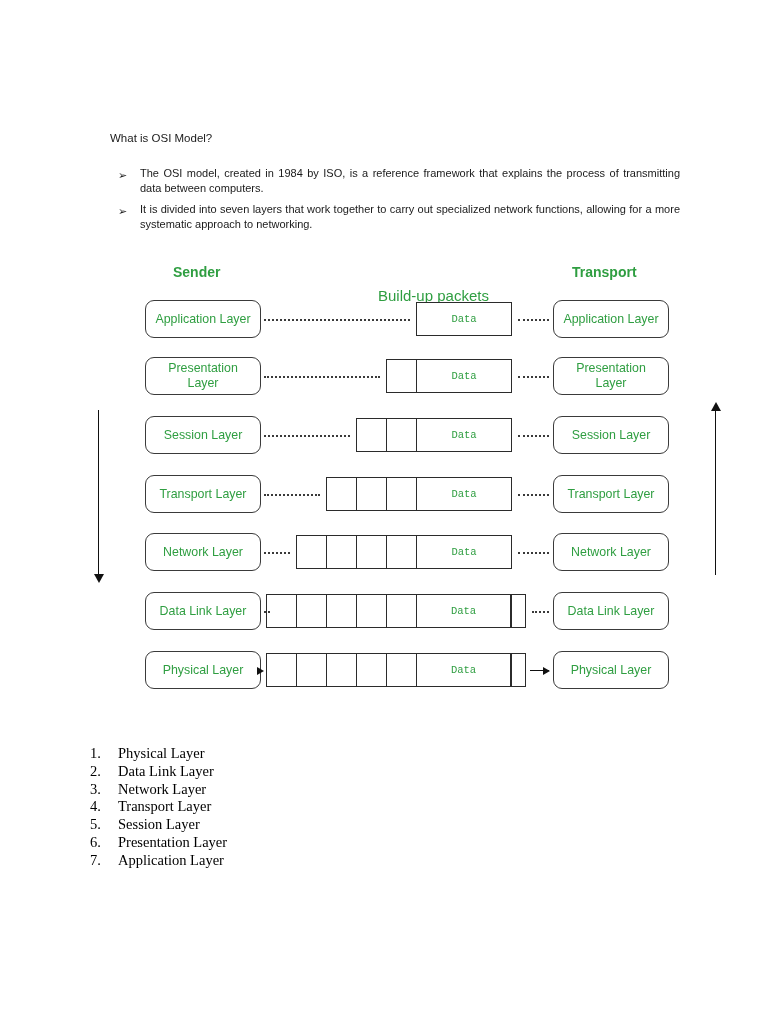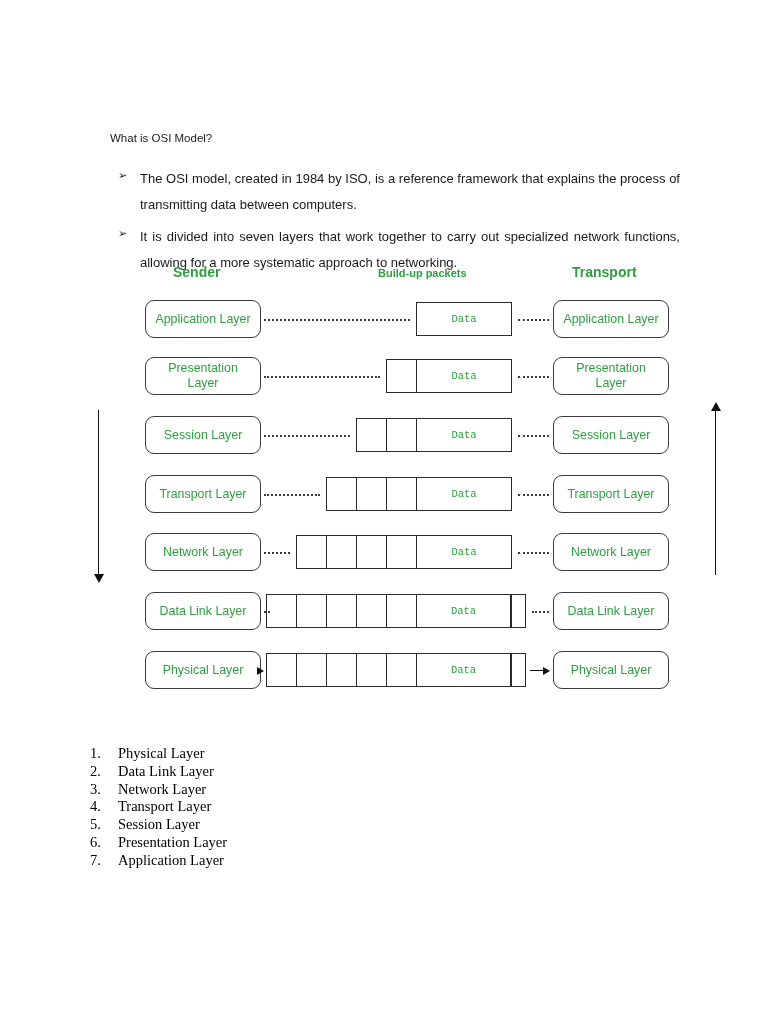--- a/index.html
+++ b/index.html
@@ -59,22 +59,22 @@
     margin-bottom: 6px;
   }
   .bullet-mark {
     flex: 0 0 22px;
     font-size: 11px;
     line-height: 19px;
     color: #1a1a1a;
   }
   .bullet-text {
     flex: 1;
-    font-size: 13px;
-    line-height: 26px;
+    font-size: 11px;
+    line-height: 15px;
     color: #1a1a1a;
     text-align: justify;
   }
 
   
   .diagram {
     position: absolute;
     left: 0;
     top: 0;
     width: 768px;
@@ -84,22 +84,23 @@
   .diagram * { pointer-events: auto; }
 
   .col-head {
     position: absolute;
     font-size: 14px;
     font-weight: bold;
     color: #2f9e41;
     white-space: nowrap;
   }
   .col-head.small {
-    font-size: 11px;
-    font-weight: bold;
+    font-size: 15px;
+    font-weight: normal;
+    margin-top: 20px;
   }
 
   .layer-box {
     position: absolute;
     box-sizing: border-box;
     border: 1.3px solid #3a3a3a;
     border-radius: 9px;
     background: #ffffff;
     color: #2f9e41;
     font-size: 12.4px;

